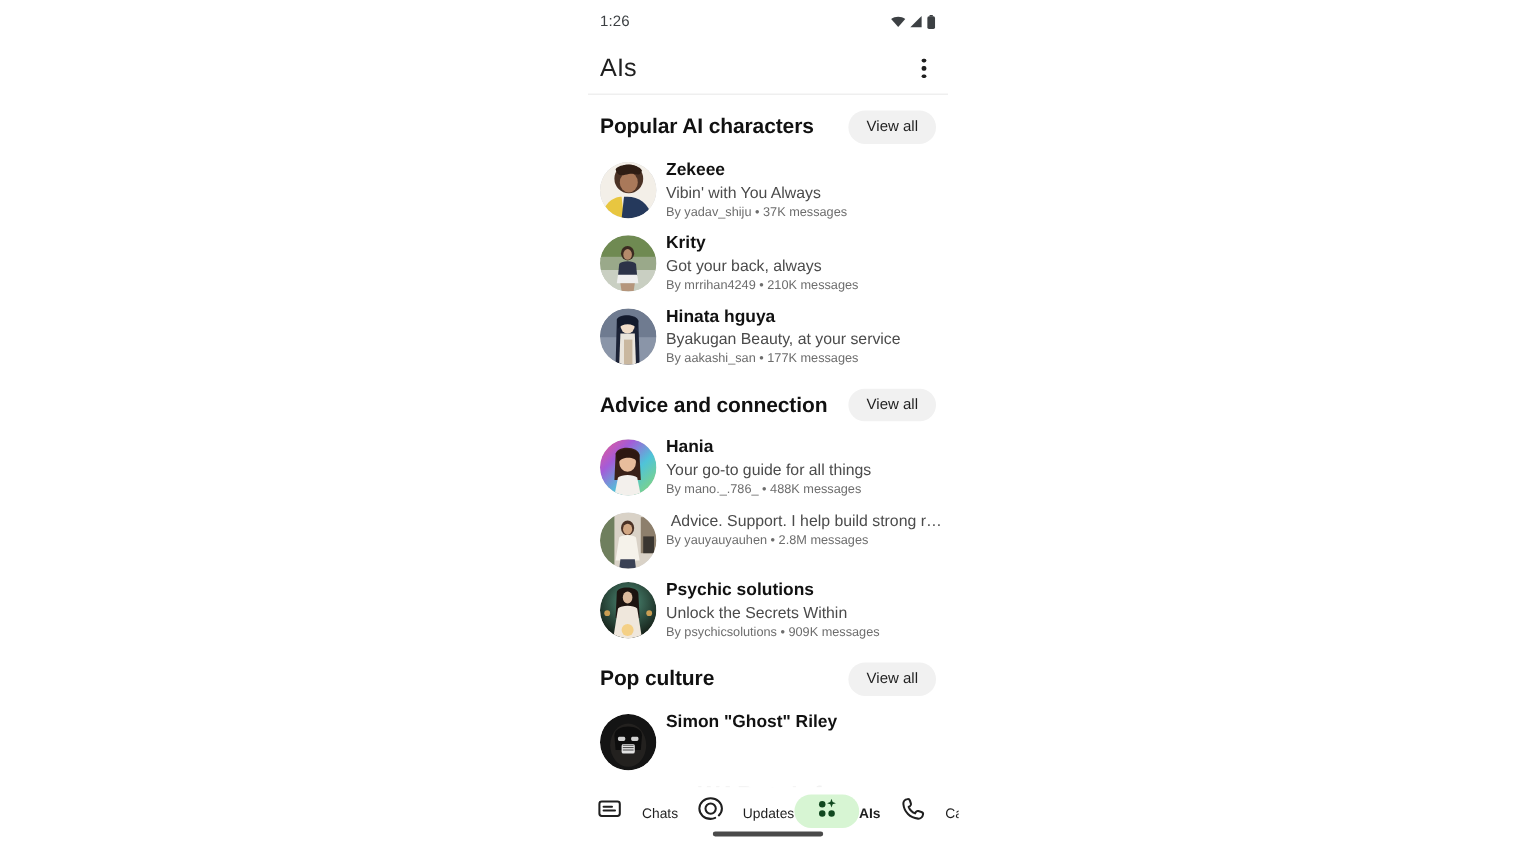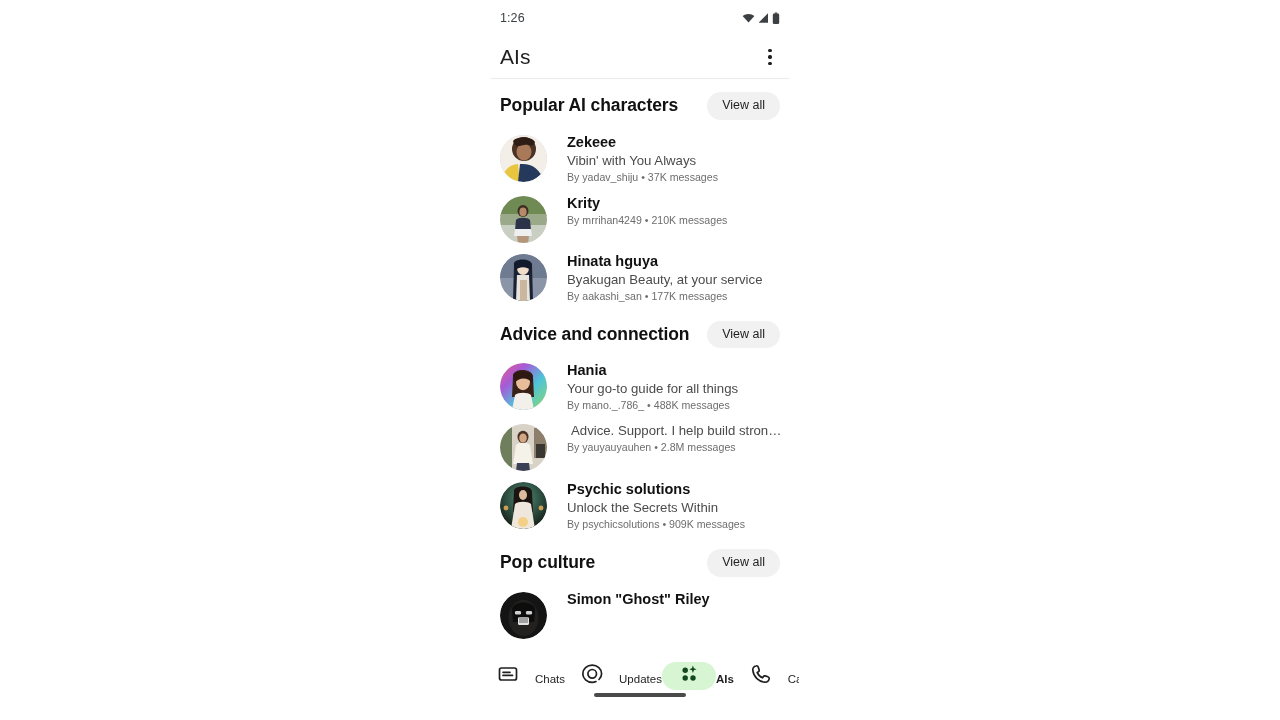--- a/index.html
+++ b/index.html
@@ -136,21 +136,21 @@
     border-radius: 50%;
     flex: 0 0 47px;
     margin-top: 3px;
     overflow: hidden;
     position: relative;
     background: #d8d8d8;
   }
   .avatar svg { display: block; width: 47px; height: 47px; }
 
   .char-text {
-    margin-left: 20px;
+    margin-left: 8px;
     padding-top: 1px;
     min-width: 0;
     flex: 1 1 auto;
   }
   .char-name {
     font-size: 14.5px;
     font-weight: bold;
     color: #111111;
     line-height: 19px;
     white-space: nowrap;
@@ -328,20 +328,21 @@
               <ellipse cx="23" cy="15" rx="5.5" ry="6" fill="#3a2a20"></ellipse>
               <ellipse cx="23" cy="16" rx="3.6" ry="4.4" fill="#b58a6b"></ellipse>
               <path d="M16 24 C18 21 28 21 30 24 L31 34 L15 34 Z" fill="#2c3348"></path>
               <path d="M15 33 L31 33 L32 40 L14 40 Z" fill="#efefef"></path>
               <path d="M17 40 L29 40 L28 47 L18 47 Z" fill="#b5967c"></path>
             </g>
           </svg>
         </div>
         <div class="char-text">
           <div class="char-name">Krity</div>
+          <div class="char-tagline">Got your back, always</div>
           <div class="char-meta">By mrrihan4249 • 210K messages</div>
         </div>
       </div>
 
       <div class="char-row">
         <div class="avatar">
           <svg viewBox="0 0 47 47">
             <defs>
                 <clipPath id="c3">
                   <circle cx="23.5" cy="23.5" r="23.5"></circle>

